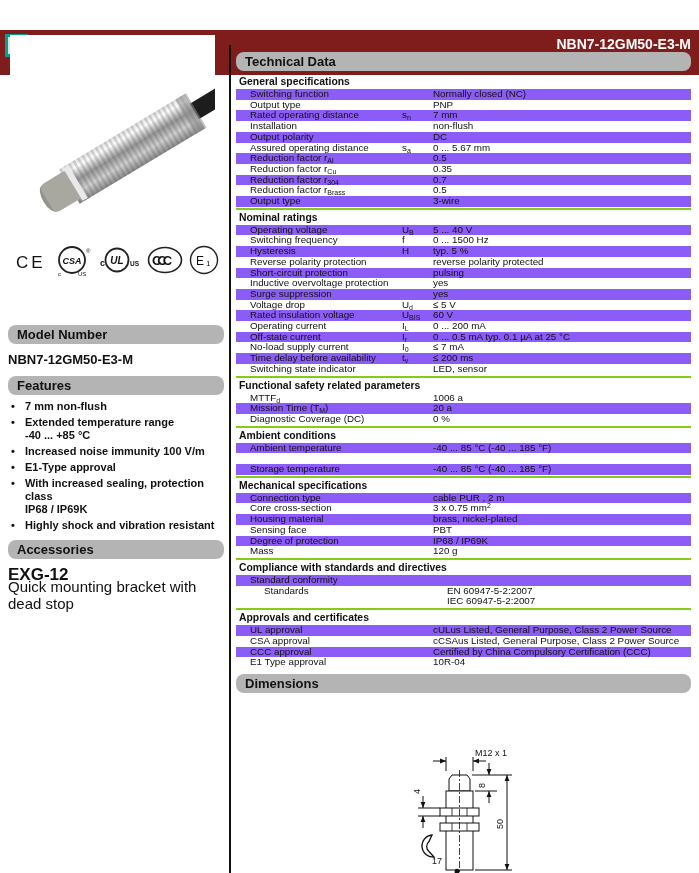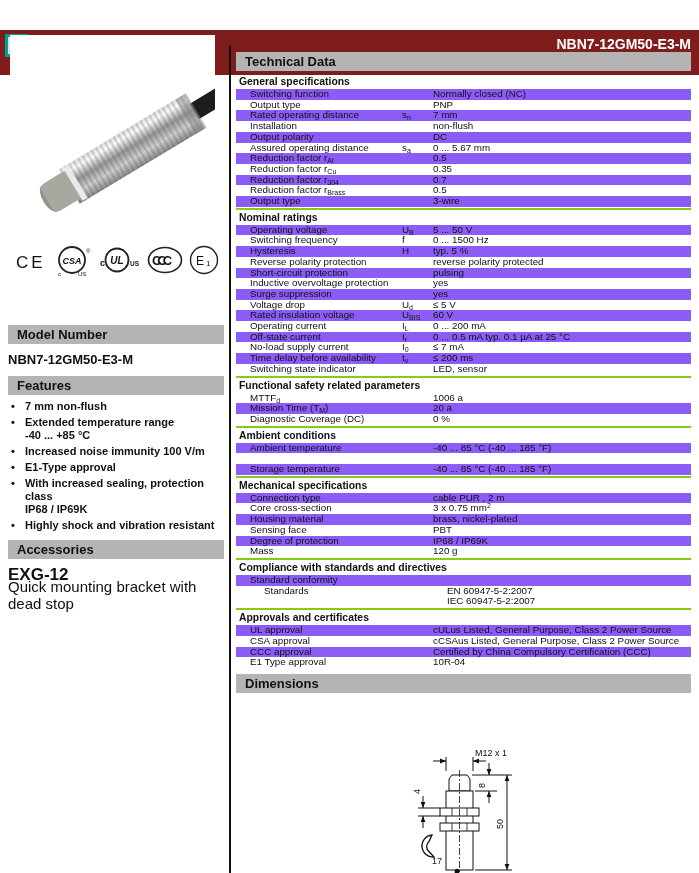--- a/index.html
+++ b/index.html
@@ -9,21 +9,21 @@
   
   .tophdr{position:absolute;left:0;top:0;width:699px;height:45px;background:#7f1d1d;margin-top:30px;}
   .logo-sq{position:absolute;left:5px;top:4px;width:17px;height:17px;background:#d3e9e1;border:3px solid #00a18d;}
   .h-title{position:absolute;left:33px;top:6px;font-size:14px;font-weight:bold;color:#fff;}
   .h-model{position:absolute;right:8px;top:6px;font-size:14px;font-weight:bold;color:#fff;}
 
   .divider-v{position:absolute;left:229px;top:45px;width:2px;height:828px;background:#111;}
 
   
   .bar{background:#b4b4b4;font-size:13px;font-weight:bold;color:#111;
-       height:15px;line-height:15px;padding:2px 0 2px 9px;}
+       height:15px;line-height:15px;padding:2px 0 2px 9px;border-radius:8px;}
 
   
   .left{position:absolute;left:0;top:31px;width:229px;height:708px;}
   .photo{position:absolute;left:10px;top:4px;width:205px;height:195px;background:#fff;}
   .marks{position:absolute;left:8px;top:212px;width:214px;height:38px;}
   .bar-model{position:absolute;left:8px;top:294px;width:207px;}
   .model-val{position:absolute;left:8px;top:321px;font-size:13px;font-weight:bold;}
   .bar-feat{position:absolute;left:8px;top:345px;width:207px;}
   .features{position:absolute;left:8px;top:369px;width:210px;margin:0;padding:0;list-style:none;
             font-size:11px;font-weight:bold;line-height:13px;}
@@ -205,21 +205,21 @@
             <div class="tl">Output type</div>
             <div class="ts"></div>
             <div class="tv">3-wire</div>
           </div>
         </div>
         <div class="tsec">
           <div class="tsec-h">Nominal ratings</div>
           <div class="trow g">
             <div class="tl">Operating voltage</div>
             <div class="ts">U<sub>B</sub></div>
-            <div class="tv">5 ... 50 V</div>
+            <div class="tv">5 ... 40 V</div>
           </div>
           <div class="trow">
             <div class="tl">Switching frequency</div>
             <div class="ts">f</div>
             <div class="tv">0 ... 1500 Hz</div>
           </div>
           <div class="trow g">
             <div class="tl">Hysteresis</div>
             <div class="ts">H</div>
             <div class="tv">typ. 5 %</div>

